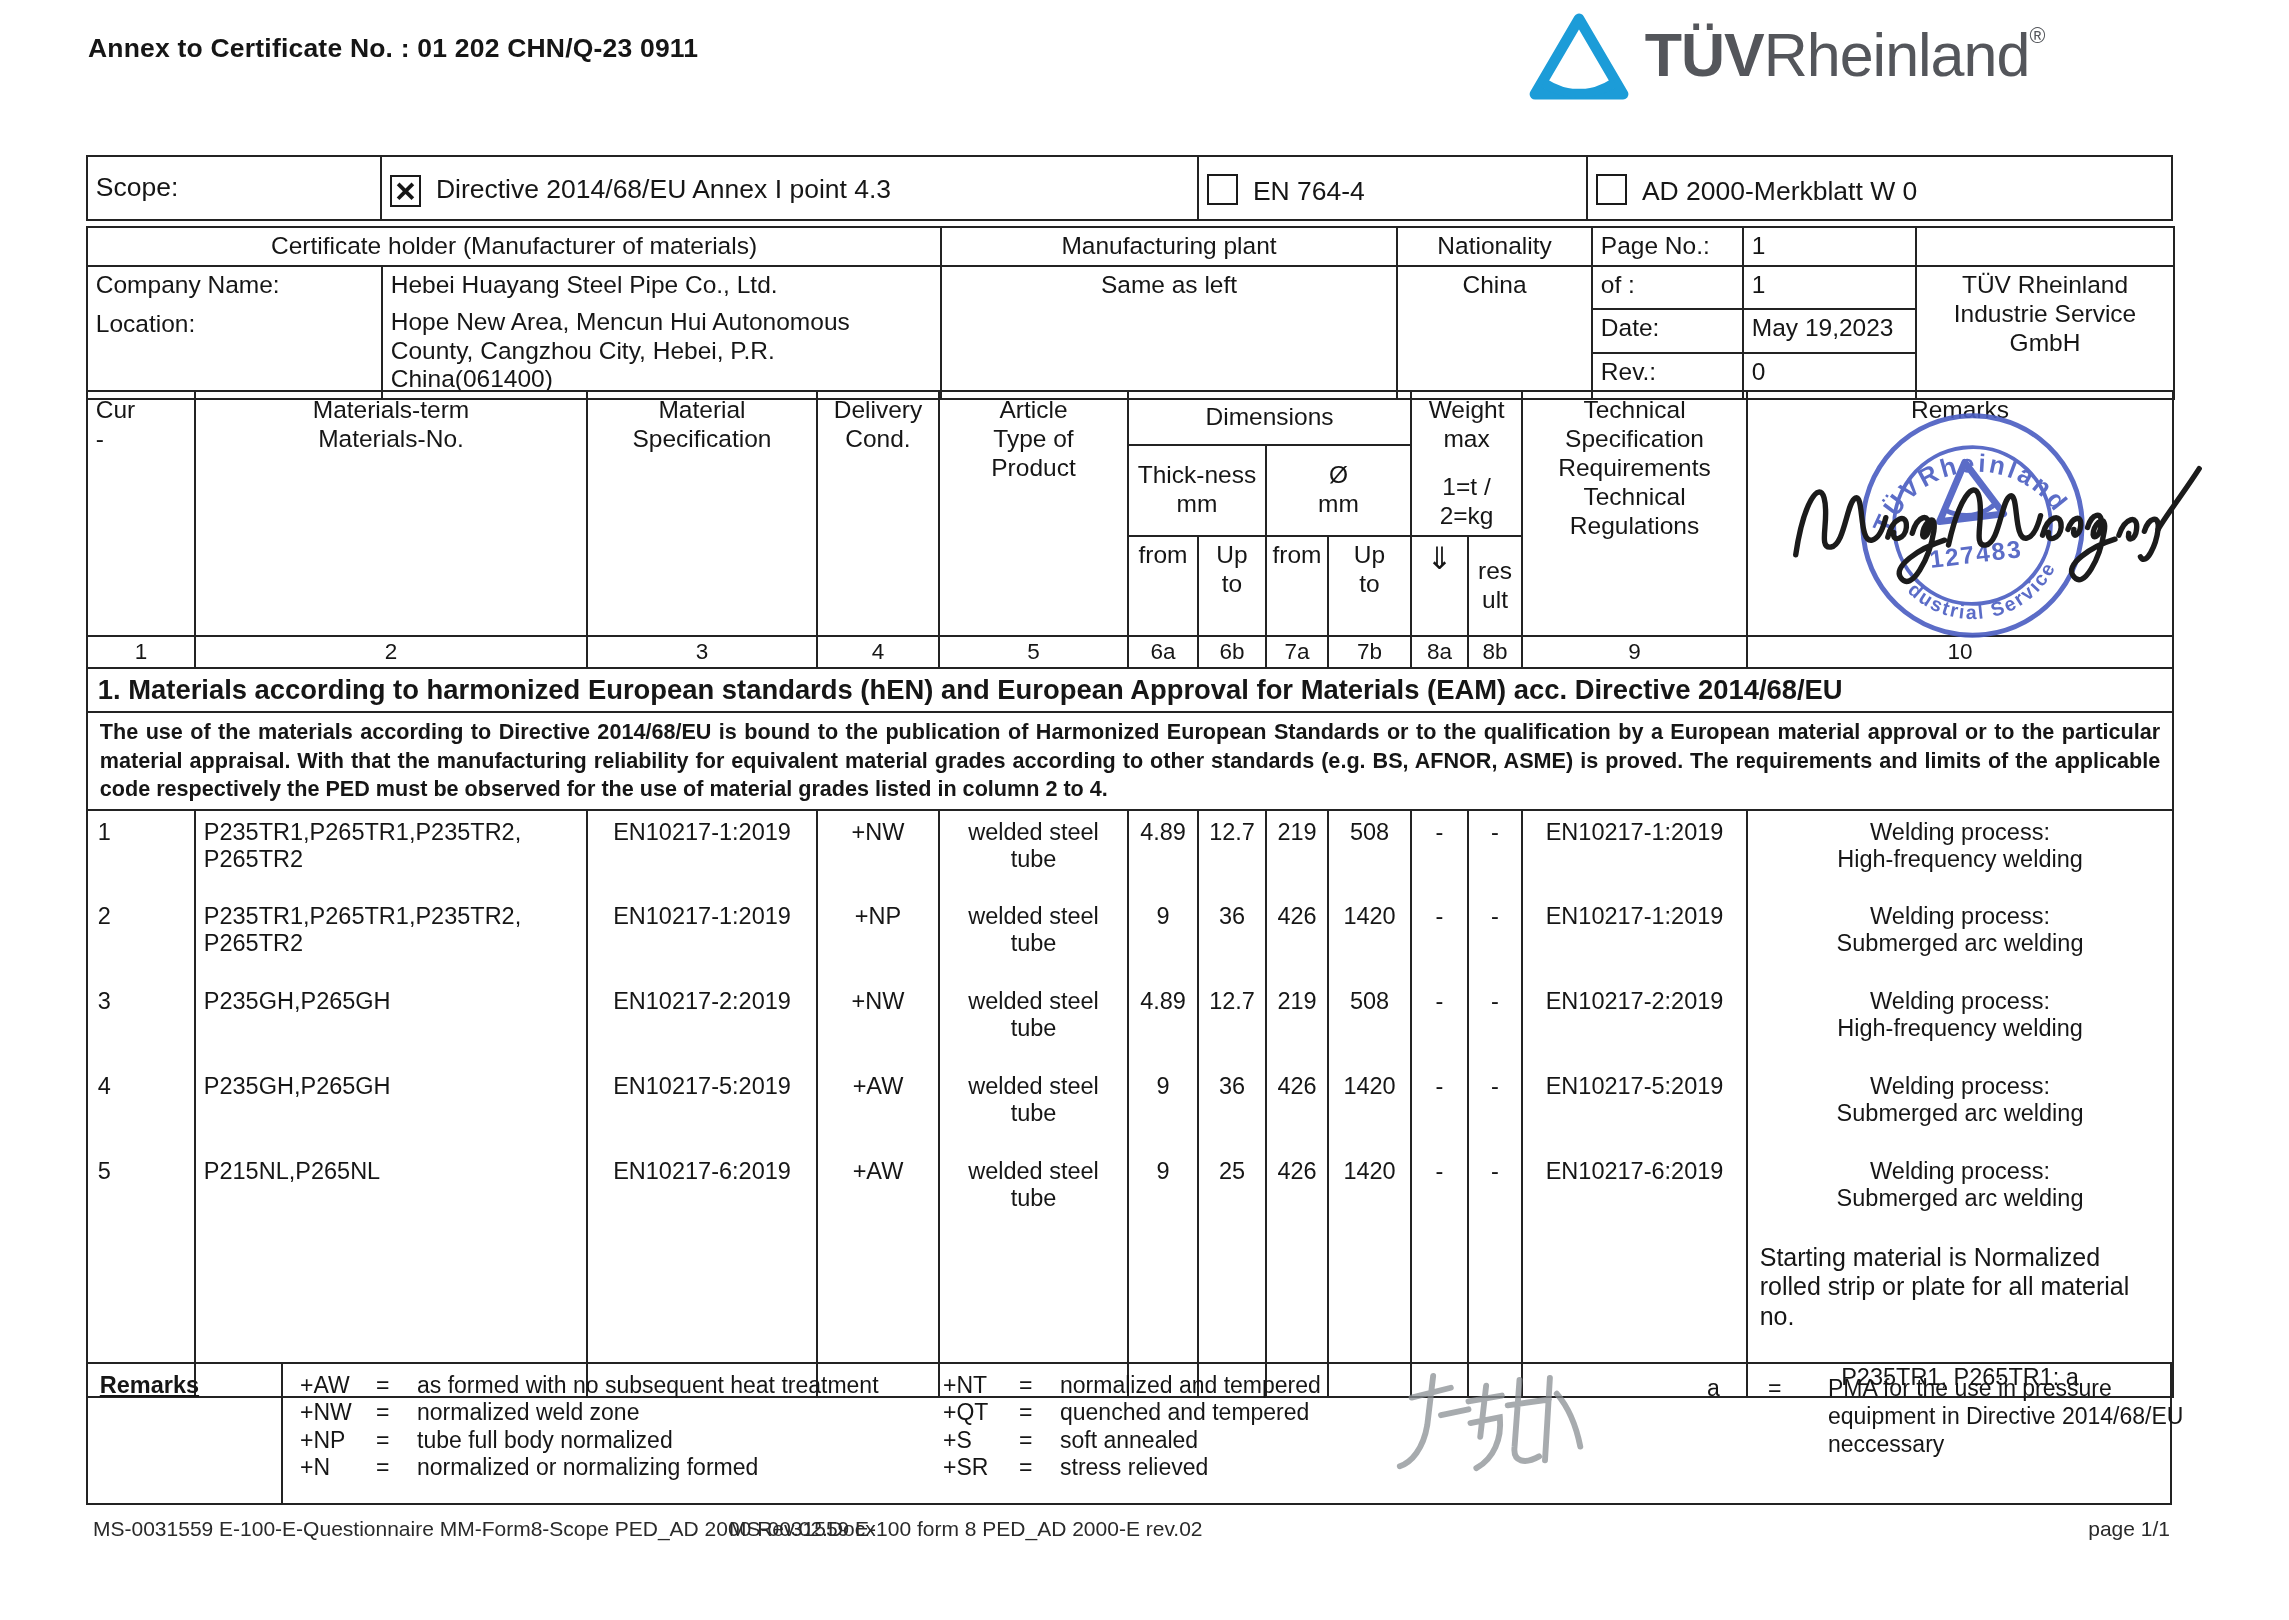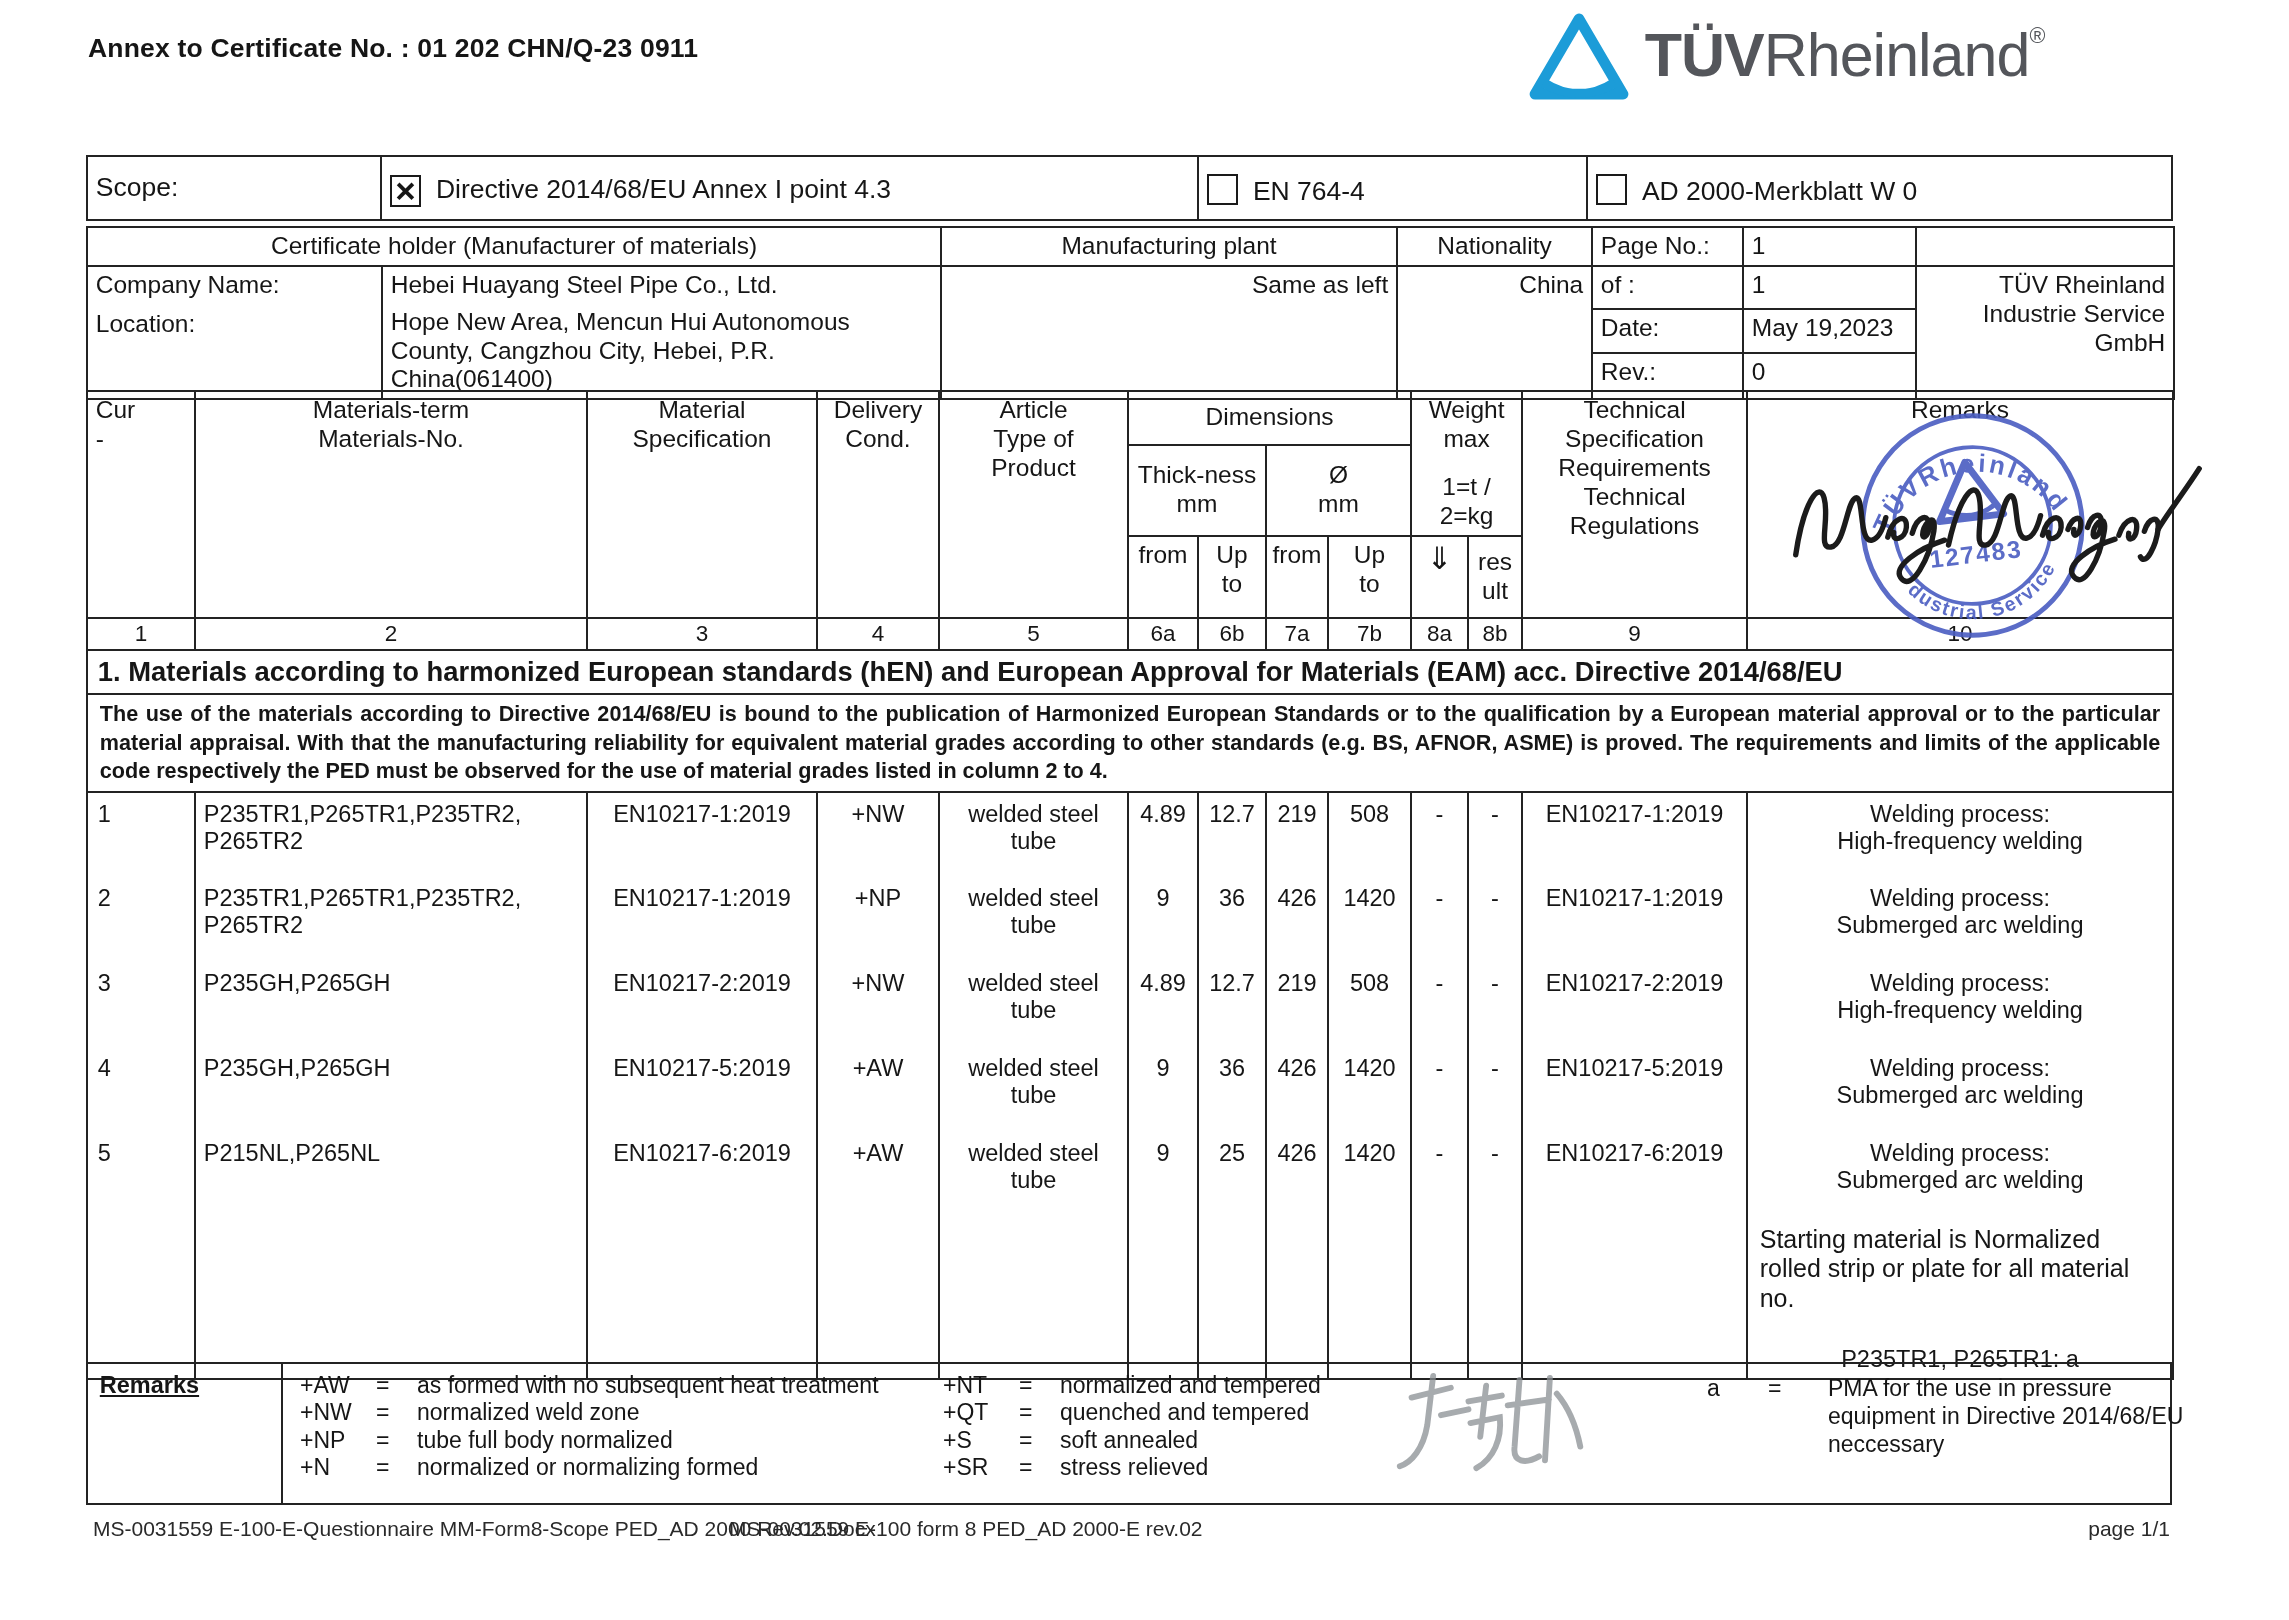--- a/index.html
+++ b/index.html
@@ -20,21 +20,21 @@
   .cert-tbl{left:86px;top:226px;width:2086px;}
   .main-tbl{left:86px;top:390px;width:2086px;}
   .legendbox{position:absolute;left:86px;top:1362px;width:2082px;height:139px;border:2.9px solid #232323;}
   .c{text-align:center;}
   .pre{white-space:pre-line;}
   .checkbox{display:inline-flex;width:27.4px;height:27.4px;border:2.9px solid #1a1a1a;margin-right:14.7px;
             align-items:center;justify-content:center;font-size:35px;font-weight:600;line-height:1;
             position:relative;top:4.9px;flex:none;}
   .cert-tbl .hdr{text-align:center;vertical-align:middle;}
   .loc-label{margin-top:9.8px;}
-  .org{vertical-align:middle;text-align:right;line-height:1.55;}
+  .org{vertical-align:middle;text-align:center;line-height:1.55;}
   
   .main-tbl .th{vertical-align:top;text-align:center;}
   .main-tbl .thm{vertical-align:middle;text-align:center;}
   .wu{margin-top:19.6px;}
   tr.nums td{text-align:center;padding:2px;font-size:22.5px;vertical-align:middle;border-top:2.9px solid #232323;}
   tr.sect td{font-weight:bold;font-size:27.4px;border-top:2.9px solid #232323;border-bottom:2.9px solid #232323;padding:4.9px 9.8px;}
   tr.note td{font-weight:bold;font-size:21.6px;line-height:1.32;text-align:justify;padding:4.9px 11.8px;border-bottom:2.9px solid #232323;}
   tr.brow td{border-top:none;border-bottom:none;font-size:23.5px;padding-top:7.8px;}
   tr.brow td.num{padding-left:9.8px;}
   .xrem1{padding:0 3.9px;font-size:25px;}
@@ -190,21 +190,21 @@
 mm</td>
     </tr>
     <tr style="height:78px">
       <td class="th" style="padding:3.9px 2px">from</td>
       <td class="th pre" style="padding:3.9px 2px">Up
 to</td>
       <td class="th" style="padding:3.9px 2px">from</td>
       <td class="th pre" style="padding:3.9px 2px">Up
 to</td>
       <td class="th" style="font-size:31px;padding:3.9px 2px">⇓</td>
-      <td class="th pre" style="padding:11px 2px">res
+      <td class="th pre" style="padding:20px 2px">res
 ult</td>
     </tr>
     <tr class="nums" style="height:29px">
       <td>1</td>
       <td>2</td>
       <td>3</td>
       <td>4</td>
       <td>5</td>
       <td>6a</td>
       <td>6b</td>

